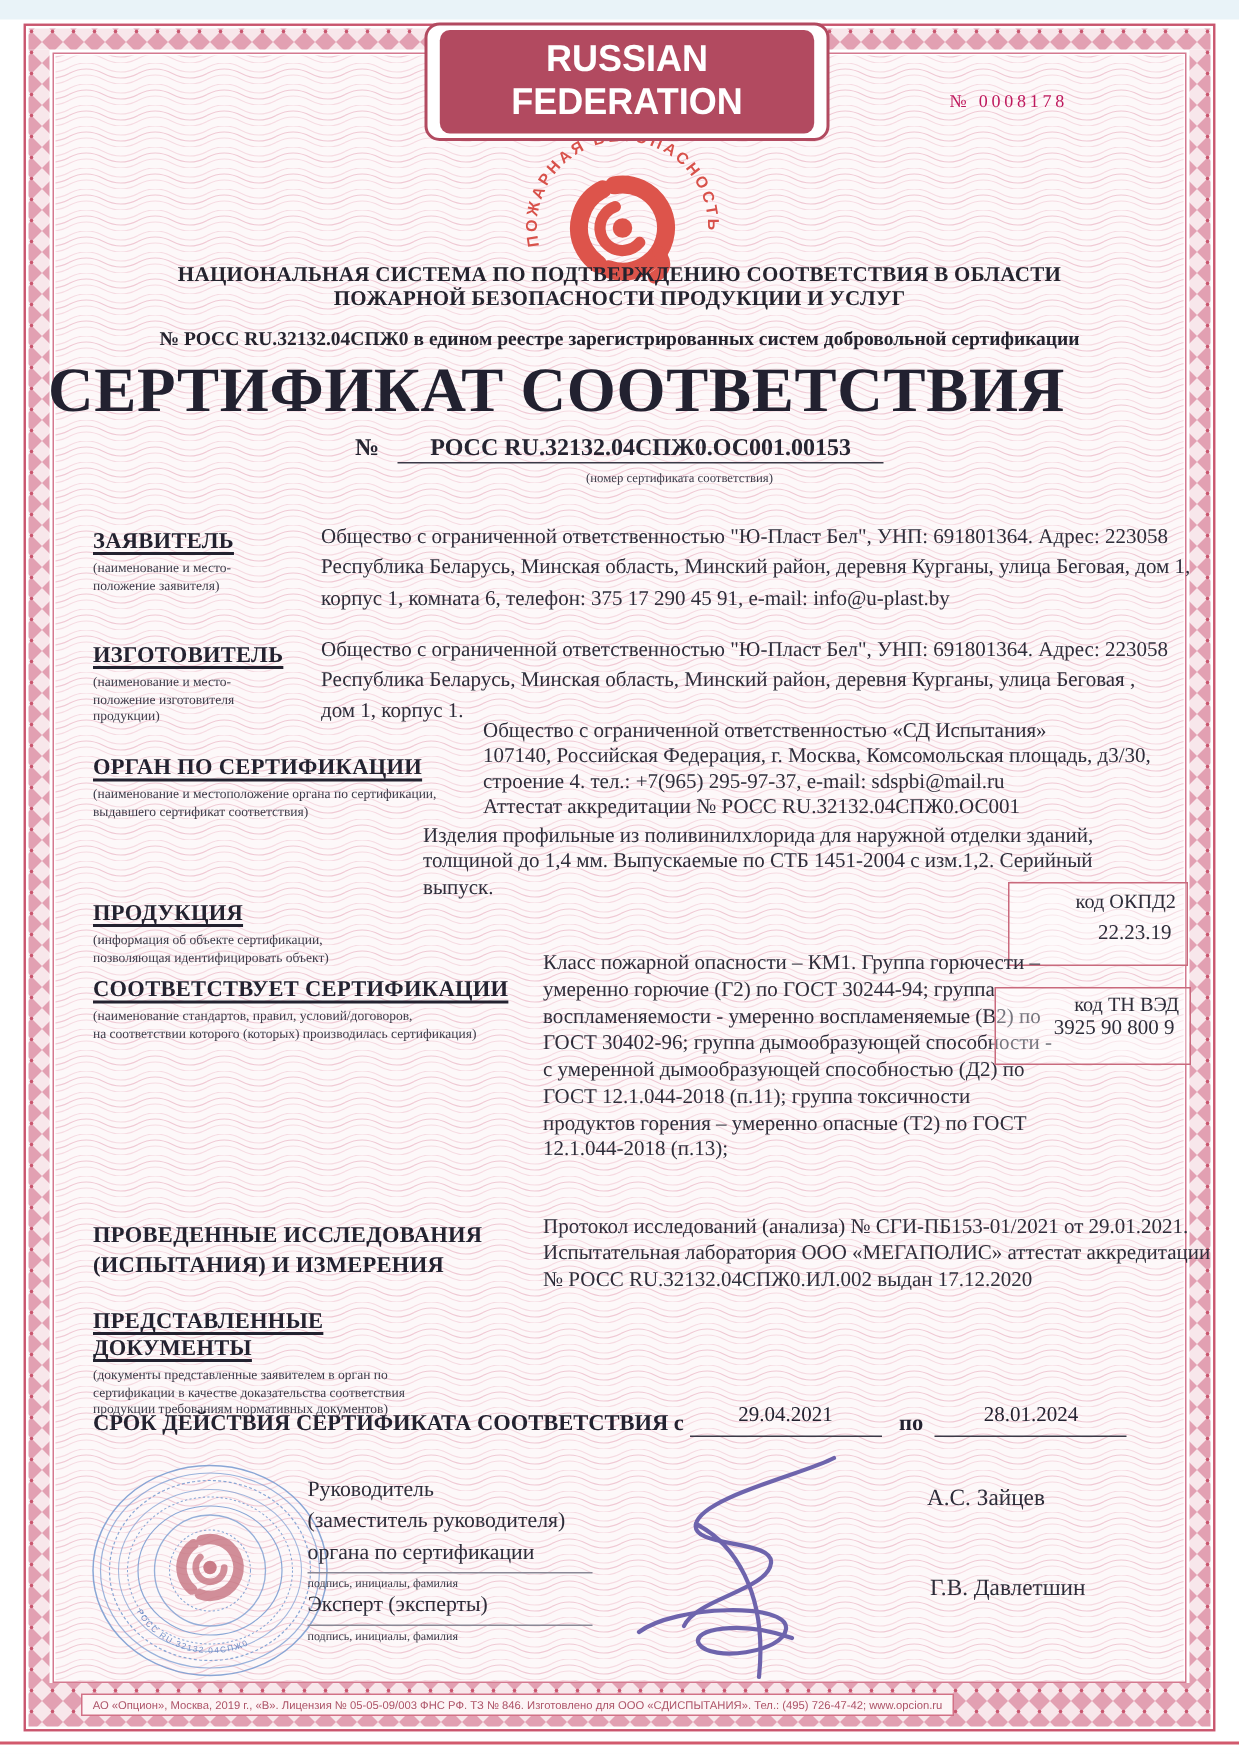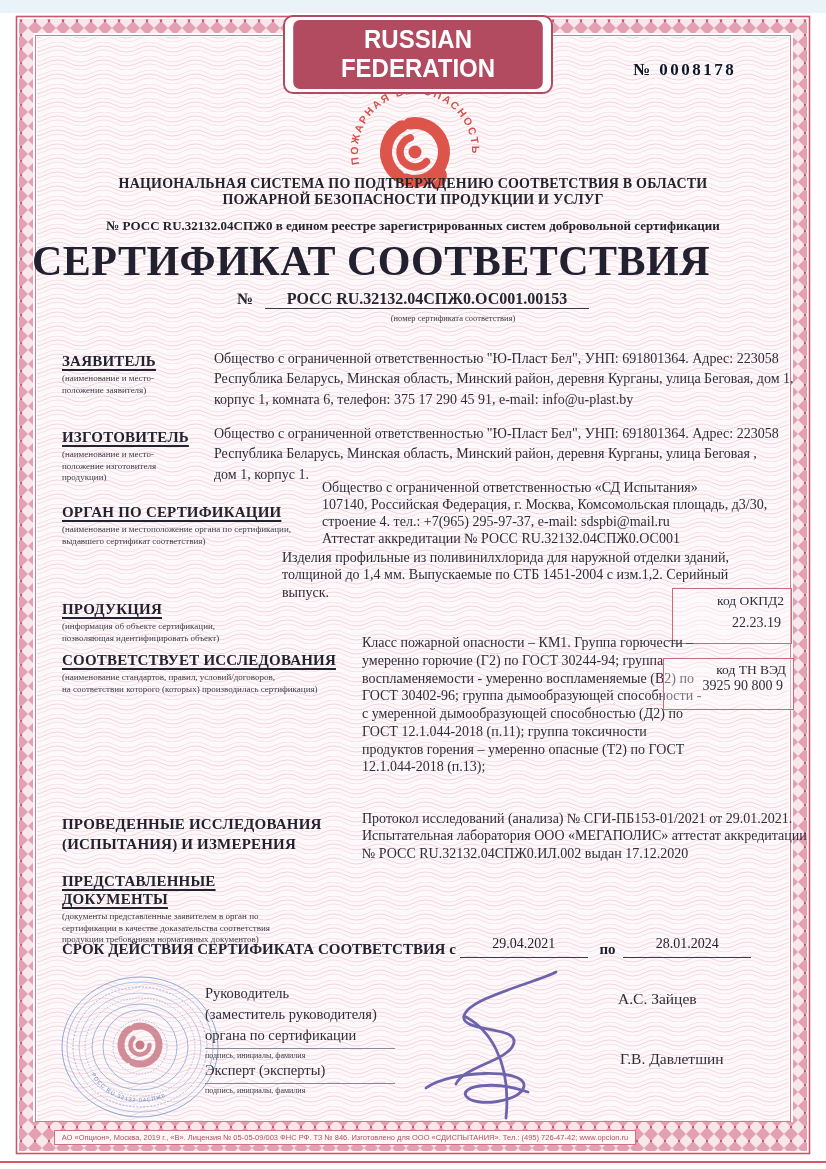--- a/index.html
+++ b/index.html
@@ -8,21 +8,21 @@
   .abs{position:absolute;}
   .top-tint{left:0;top:0;right:0;height:13px;background:#e9f3f8;}
   .bottom-rule{left:0;right:0;top:1161px;height:2px;background:#d25a6d;}
 
   
   .badge-outer{left:283px;top:15px;width:260px;border:2.5px solid #b24a60;border-radius:10px;
                padding:3px;background:#fff;z-index:5;}
   .badge-inner{background:#b24a60;border-radius:7px;color:#fff;text-align:center;padding:5px 0 6px;
                font-family:"Liberation Sans",sans-serif;font-weight:bold;font-size:25px;
                letter-spacing:0px;transform:scaleX(.96);}
-  .blank-no{left:633px;top:60px;font-size:17px;color:#0f172a;letter-spacing:2.5px;font-weight:700;}
+  .blank-no{left:633px;top:60px;font-size:12px;color:#be185d;letter-spacing:2.5px;font-weight:400;}
 
   .sys{left:0;width:826px;text-align:center;font-weight:bold;color:#24232e;}
   .sys1{top:176px;font-size:14px;letter-spacing:.2px;}
   .sys2{top:218px;font-size:13px;}
   .title{left:0;top:237px;width:742px;text-align:center;font-weight:bold;font-size:42px;
          color:#222130;letter-spacing:.5px;}
   .numline{left:0;top:290px;width:826px;text-align:center;font-weight:bold;font-size:16px;color:#262532;}
   .numline .u{border-bottom:1.5px solid #3a3947;padding:0 22px 1px;}
   .numcap{left:0;top:313px;width:826px;text-align:center;font-size:8.5px;color:#3c3b49;padding-left:40px;}
 
@@ -149,21 +149,21 @@
     <span class="lab">ПРОДУКЦИЯ</span>
     <div class="sub">(информация об объекте сертификации,
 позволяющая идентифицировать объект)</div>
   </div>
   <div class="abs codebox" style="left:672px;top:588px;width:118px;height:54px;">
     <div class="cb-l">код ОКПД2</div>
     <div class="cb-v">22.23.19</div>
   </div>
 
   <div class="abs" style="left:62px;top:651px;width:285px;">
-    <span class="lab">СООТВЕТСТВУЕТ ИССЛЕДОВАНИЯ</span>
+    <span class="lab">СООТВЕТСТВУЕТ СЕРТИФИКАЦИИ</span>
     <div class="sub">(наименование стандартов, правил, условий/договоров,
 на соответствии которого (которых) производилась сертификация)</div>
   </div>
   <div class="abs val" style="left:330px;top:634px;width:340px;line-height:1.27;">Класс пожарной опасности – КМ1. Группа горючести –
 умеренно горючие (Г2) по ГОСТ 30244-94; группа
 воспламеняемости -  умеренно воспламеняемые (В2) по
 ГОСТ 30402-96; группа дымообразующей способности -
 с умеренной дымообразующей способностью (Д2) по
 ГОСТ 12.1.044-2018 (п.11); группа токсичности
 продуктов горения – умеренно опасные (Т2) по ГОСТ

